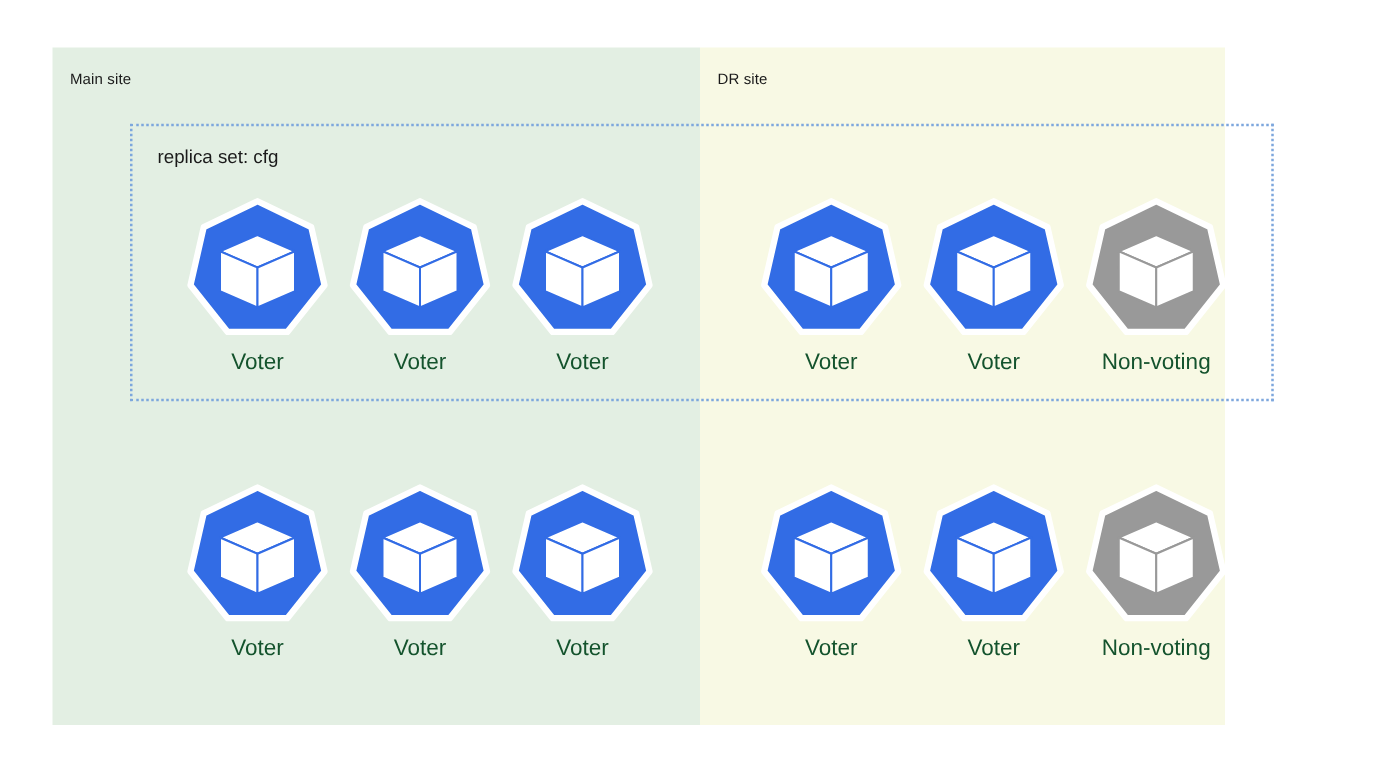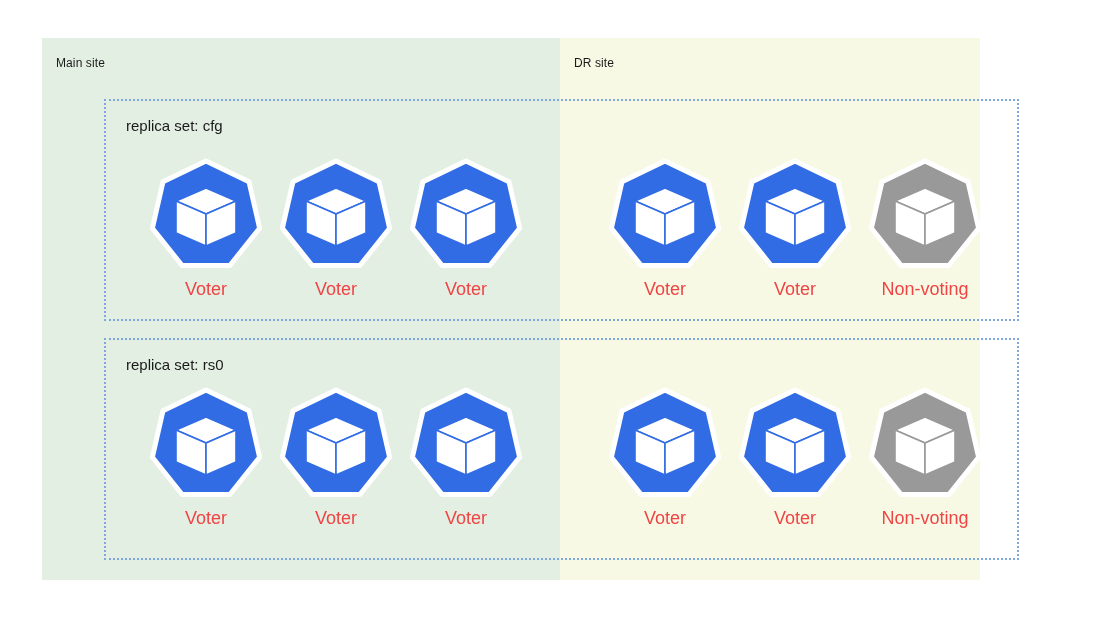--- a/index.html
+++ b/index.html
@@ -88,21 +88,21 @@
     height: 118px;
   }
   .node-shape svg {
     display: block;
     width: 122px;
     height: 118px;
   }
   .node-caption {
     margin-top: 2px;
     font-size: 18px;
-    color: #ef4444;
+    color: #14532d;
     white-space: nowrap;
     line-height: 22px;
   }
 </style>
 </head>
 <body>
 
 <div id="canvas">
 
   <div class="site-panel site-main">
@@ -110,23 +110,20 @@
   </div>
 
   <div class="site-panel site-dr">
     <div class="site-label">DR site</div>
   </div>
 
   <div class="rs-box rs-box-cfg">
     <div class="rs-label">replica set: cfg</div>
   </div>
 
-  <div class="rs-box rs-box-rs0">
-    <div class="rs-label">replica set: rs0</div>
-  </div>
 
   <div id="nodes-cfg" class="node-row">
       <div class="node" style="left: 145px; top: 158px;">
         <div class="node-shape">
   <svg viewBox="0 0 122 118" xmlns="http://www.w3.org/2000/svg">
     <polygon points="61.00,3.00 104.00,23.71 114.62,70.24 84.86,107.55 37.14,107.55 7.38,70.24 18.00,23.71" fill="#326ce5" stroke="#ffffff" stroke-width="5" stroke-linejoin="round"></polygon>
     <g>
       <polygon points="61,30 91,43 61,56 31,43" fill="#ffffff" stroke="#326ce5" stroke-width="1.6" stroke-linejoin="round"></polygon>
       <polygon points="31,43 61,56 61,88 31,75" fill="#ffffff" stroke="#326ce5" stroke-width="1.6" stroke-linejoin="round"></polygon>
       <polygon points="61,56 91,43 91,75 61,88" fill="#ffffff" stroke="#326ce5" stroke-width="1.6" stroke-linejoin="round"></polygon>

